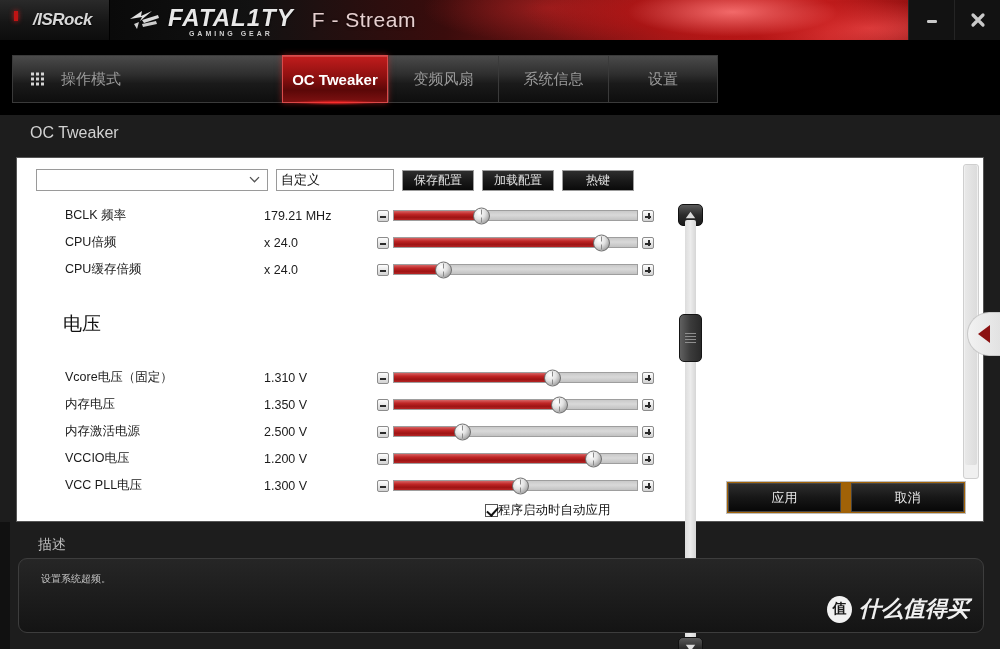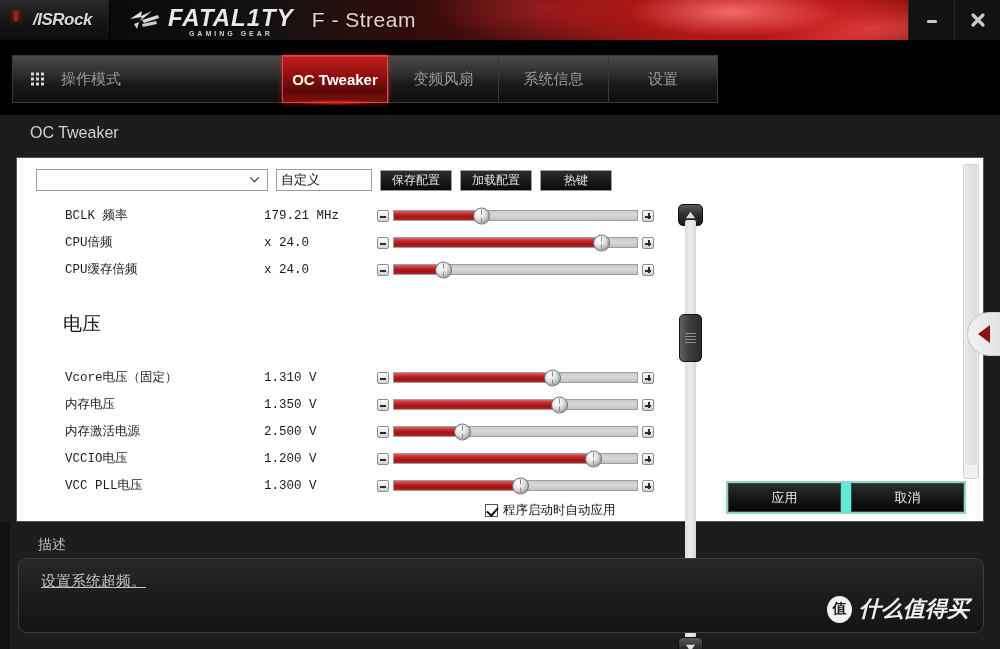--- a/index.html
+++ b/index.html
@@ -197,21 +197,21 @@
     color: #222;
     display: flex; align-items: center;
     padding-left: 6px;
     cursor: pointer;
   }
   .chev {
     position: absolute; right: 7px; top: 50%;
     transform: translateY(-55%);
   }
   .profile-name {
-    width: 96px; height: 22px;
+    width: 118px; height: 22px;
     background: #fff;
     border: 1px solid #9a9a9a;
     font-size: 13px;
     color: #111;
     display: flex; align-items: center;
     padding-left: 4px;
   }
   .tbtn {
     height: 21px;
     min-width: 72px;
@@ -228,21 +228,20 @@
   .rows {
     position: absolute;
     left: 0; top: 44px;
     width: 648px;
   }
   .row {
     position: relative;
     height: 27px;
     display: flex;
     align-items: center;
-    font-family: Liberation Mono, monospace;
   }
   .row .lbl {
     position: absolute;
     left: 48px;
     font-size: 12.5px;
     color: #1b1b1b;
     white-space: nowrap;
   }
   .row .val {
     position: absolute;
@@ -362,21 +361,21 @@
     width: 11px; height: 1px;
     background: #8e8e8e;
     box-shadow: 0 3px 0 #8e8e8e, 0 6px 0 #8e8e8e, 0 9px 0 #8e8e8e;
     margin-top: -9px;
   }
 
   
   .autoapply {
     position: absolute;
     left: 485px; top: 502px;
-    display: flex; align-items: center; gap: 5px;
+    display: flex; align-items: center; 
     cursor: pointer;
   }
   .cb {
     width: 13px; height: 13px;
     background: #fff;
     border: 1px solid #555;
     position: relative;
     flex: none;
   }
   .cb::after {
@@ -390,21 +389,21 @@
   }
   .autoapply span { font-size: 12.5px; color: #111; }
 
   
   .actions {
     position: absolute;
     left: 726px; top: 481px;
     width: 240px; height: 33px;
     border: 1px solid #bdbdbd;
     display: flex;
-    background: #5eead4;
+    background: #a16207;
     padding: 1px;
     gap: 10px;
   }
   .abtn {
     flex: 1;
     background: linear-gradient(180deg,#2d2d2d 0%,#171717 50%,#070707 100%);
     color: #e8e8e8;
     font-size: 13px;
     display: flex; align-items: center; justify-content: center;
     border: 1px solid #444;
@@ -455,23 +454,22 @@
     position: absolute;
     left: 18px; top: 558px;
     width: 966px; height: 75px;
     background: linear-gradient(180deg,#262626 0%,#1c1c1c 55%,#141414 100%);
     border: 1px solid #3d3d3d;
     border-radius: 9px;
   }
   .desc-text {
     position: absolute;
     left: 22px; top: 13px;
-    font-size: 15px;
+    font-size: 10px;
     color: #c4c4c4;
-    text-decoration: underline;
   }
 
   
   .watermark {
     position: absolute;
     right: 14px; bottom: 8px;
     display: flex; align-items: center; gap: 7px;
   }
   .wm-badge {
     width: 25px; height: 27px;

